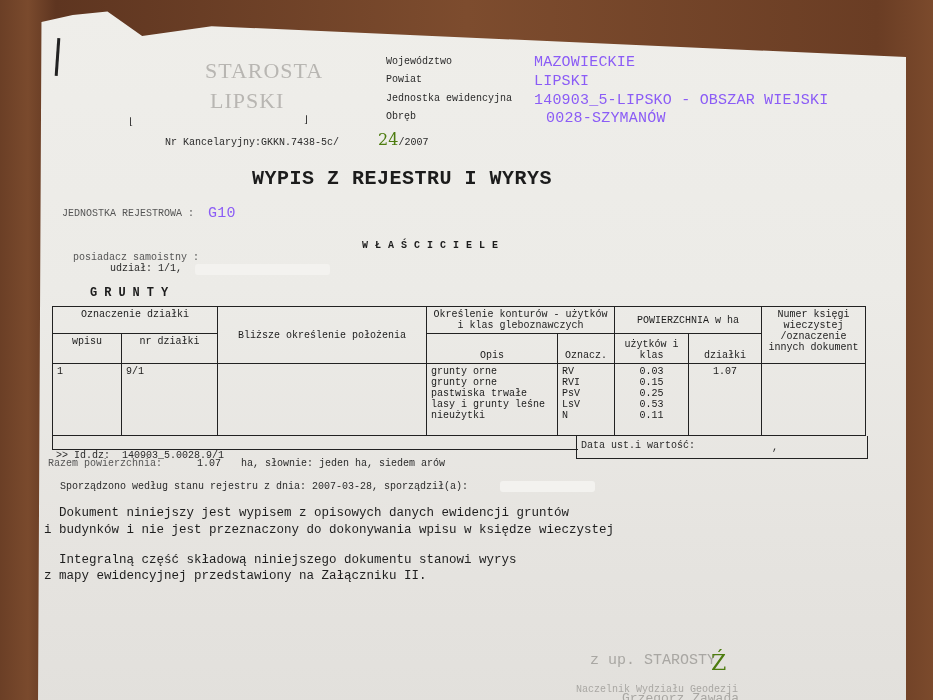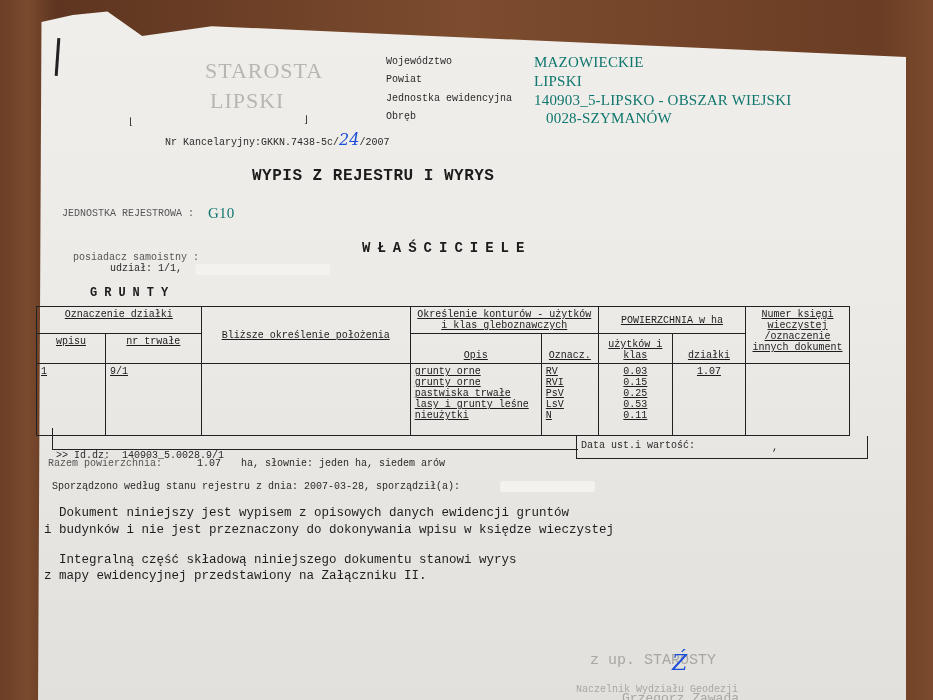--- a/index.html
+++ b/index.html
@@ -11,32 +11,32 @@
     }
     .paper {
       position:absolute; left:38px; top:8px; width:868px; height:700px;
       background: linear-gradient(180deg, #efeeea 0%, #ecebe7 40%, #e6e4e0 75%, #e2e0dc 100%);
       clip-path: polygon(4% 1%, 8% 0.5%, 12% 4%, 20% 2.6%, 100% 7%, 100% 100%, 0% 100%, 0.4% 2%);
     }
     .abs { position:absolute; }
     .mark-bar { left:56px; top:38px; width:3px; height:38px; background:#222; transform:rotate(4deg); }
     .stamp { color:#b8b6b2; font-family:"Liberation Serif", serif; font-size:22px; letter-spacing:1px; }
     .hdr-label { font-size:10px; color:#2a2a2a; }
-    .hdr-value { font-size:15px; color:#0f766e; letter-spacing:0.2px;font-family:Liberation Serif, serif; }
+    .hdr-value { font-size:15px; color:#8b5cf6; letter-spacing:0.2px; }
     .small { font-size:10px; color:#2a2a2a; }
-    .title { font-family:"Liberation Mono", monospace; font-weight:bold; font-size:16px; letter-spacing:0.5px; }
-    .spaced { font-weight:bold; letter-spacing:7px; font-size:14px; }
+    .title { font-family:"Liberation Mono", monospace; font-weight:bold; font-size:20px; letter-spacing:0.5px; }
+    .spaced { font-weight:bold; letter-spacing:7px; font-size:10px; }
     .faded { color:#555; }
     .redact { background:#f3f2ef; height:11px; border-radius:3px; }
     table.grid { border-collapse:collapse; font-size:10px; }
     table.grid td { border:1.5px solid #222; vertical-align:top; padding:2px 4px; line-height:11px; }
     .center { text-align:center; }
     .para { font-size:12.5px; line-height:16px; color:#1e1e1e; white-space:pre; }
     .sig-stamp { color:#a9a7a3; font-size:13px; }
-    .sig-mark { font-family:"DejaVu Serif", serif; font-style:italic; font-size:22px; color:#1d4ed8; }
+    .sig-mark { font-family:"DejaVu Serif", serif; font-size:22px; color:#4d7c0f;margin-left:39px; }
   </style>
 </head>
 <body>
 
 <div class="paper"></div>
 
 <div class="abs mark-bar"></div>
 
 <div class="abs stamp" style="left:205px; top:58px;">STAROSTA</div>
 <div class="abs stamp" style="left:210px; top:88px;">LIPSKI</div>
@@ -63,32 +63,32 @@
 <div class="abs small faded" style="left:62px; top:208px;">JEDNOSTKA REJESTROWA :</div>
 <div class="abs hdr-value" style="left:208px; top:205px;">G10</div>
 
 <div class="abs spaced" style="left:362px; top:240px;">WŁAŚCICIELE</div>
 <div class="abs small faded" style="left:73px; top:252px;">posiadacz samoistny :</div>
 <div class="abs small" style="left:110px; top:263px;">udział: 1/1,</div>
 <div class="abs redact" style="left:195px; top:264px; width:135px;"></div>
 
 <div class="abs spaced" style="left:90px; top:286px; font-size:12px;">GRUNTY</div>
 
-<table class="abs grid" style="left:36px; top:306px; width:814px;text-decoration:underline;">
+<table class="abs grid" style="left:52px; top:306px; width:814px;">
   <tbody>
       <tr style="height:22px;">
     <td colspan="2" class="center" style="width:160px;">Oznaczenie działki</td>
     <td rowspan="2" class="center" style="width:200px; vertical-align:middle;">Bliższe określenie położenia</td>
     <td colspan="2" class="center" style="width:185px;">Określenie konturów - użytków i klas gleboznawczych</td>
     <td colspan="2" class="center" style="width:140px; vertical-align:middle;">POWIERZCHNIA w  ha</td>
     <td rowspan="2" class="center" style="width:95px;">Numer księgi wieczystej /oznaczenie innych dokument</td>
   </tr>
   <tr style="height:30px;">
     <td class="center" style="width:60px;">wpisu</td>
-    <td class="center">nr trwałe</td>
+    <td class="center">nr działki</td>
     <td class="center" style="vertical-align:bottom;">Opis</td>
     <td class="center" style="vertical-align:bottom; width:48px;">Oznacz.</td>
     <td class="center" style="vertical-align:bottom; width:65px;">użytków i klas</td>
     <td class="center" style="vertical-align:bottom;">działki</td>
   </tr>
   <tr style="height:72px;">
     <td>1</td>
     <td>9/1</td>
     <td></td>
     <td>
@@ -124,21 +124,21 @@
 <div class="abs" style="left:52px; top:449px; width:526px; border-bottom:1.5px solid #222;"></div>
 <div class="abs" style="left:52px; top:428px; height:22px; border-left:1.5px solid #222;"></div>
 <div class="abs" style="left:576px; top:436px; width:290px; height:22px; border:1.5px solid #222; border-top:none;"></div>
 <div class="abs small" style="left:581px; top:440px;">Data ust.i wartość:</div>
 <div class="abs small" style="left:772px; top:442px;">,</div>
 
 <div class="abs small faded" style="left:48px; top:458px;text-align:right;">Razem powierzchnia:</div>
 <div class="abs small" style="left:197px; top:458px;">1.07</div>
 <div class="abs small" style="left:241px; top:458px;text-align:right;">ha, słownie: jeden  ha, siedem arów</div>
 
-<div class="abs small" style="left:52px; top:481px;">Sporządzono według stanu rejestru z dnia: 2007-03-28,  sporządził(a):</div>
+<div class="abs small" style="left:60px; top:481px;">Sporządzono według stanu rejestru z dnia: 2007-03-28,  sporządził(a):</div>
 <div class="abs redact" style="left:500px; top:481px; width:95px;"></div>
 
 <div class="abs para" style="left:44px; top:505px;">  Dokument niniejszy jest wypisem z opisowych danych ewidencji gruntów</div>
 <div class="abs para" style="left:44px; top:522px;">i budynków i nie jest przeznaczony do dokonywania wpisu w księdze wieczystej</div>
 <div class="abs para" style="left:44px; top:552px;">  Integralną część składową niniejszego dokumentu stanowi wyrys</div>
 <div class="abs para" style="left:44px; top:568px;">z mapy ewidencyjnej przedstawiony na Załączniku II.</div>
 
 <div class="abs sig-stamp" style="left:590px; top:636px; font-size:15px;margin-top:16px;">z up. STAROSTY</div>
 <div class="abs sig-stamp" style="left:622px; top:663px;margin-top:28px;">Grzegorz Zawada</div>
 <div class="abs sig-stamp" style="left:576px; top:684px; font-size:10px;">Naczelnik Wydziału Geodezji</div>

